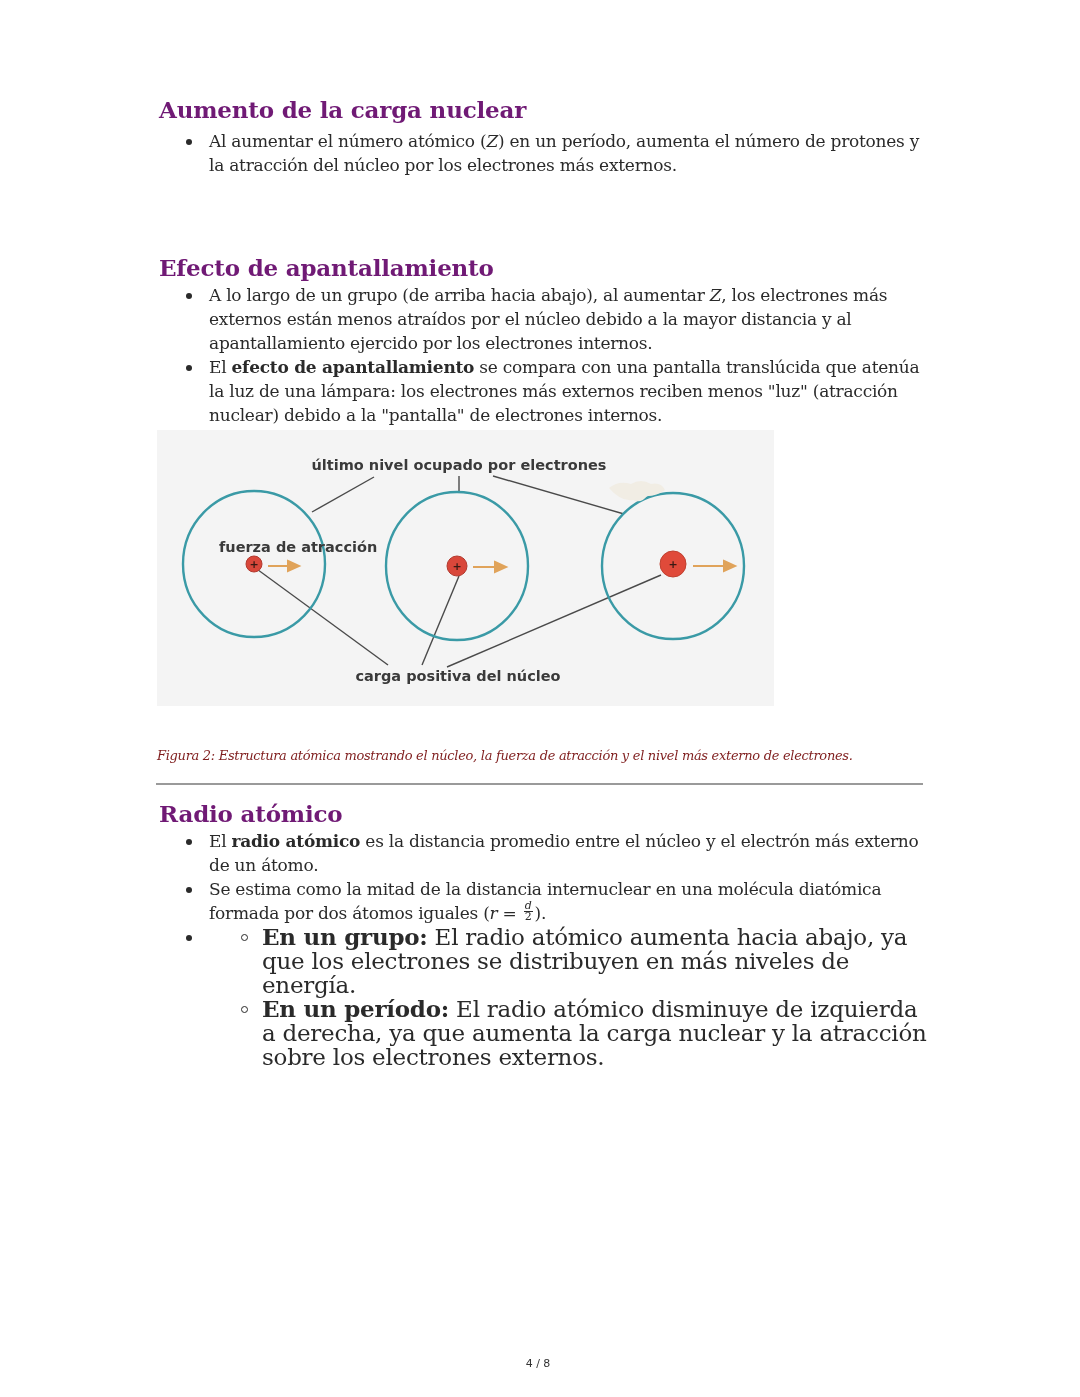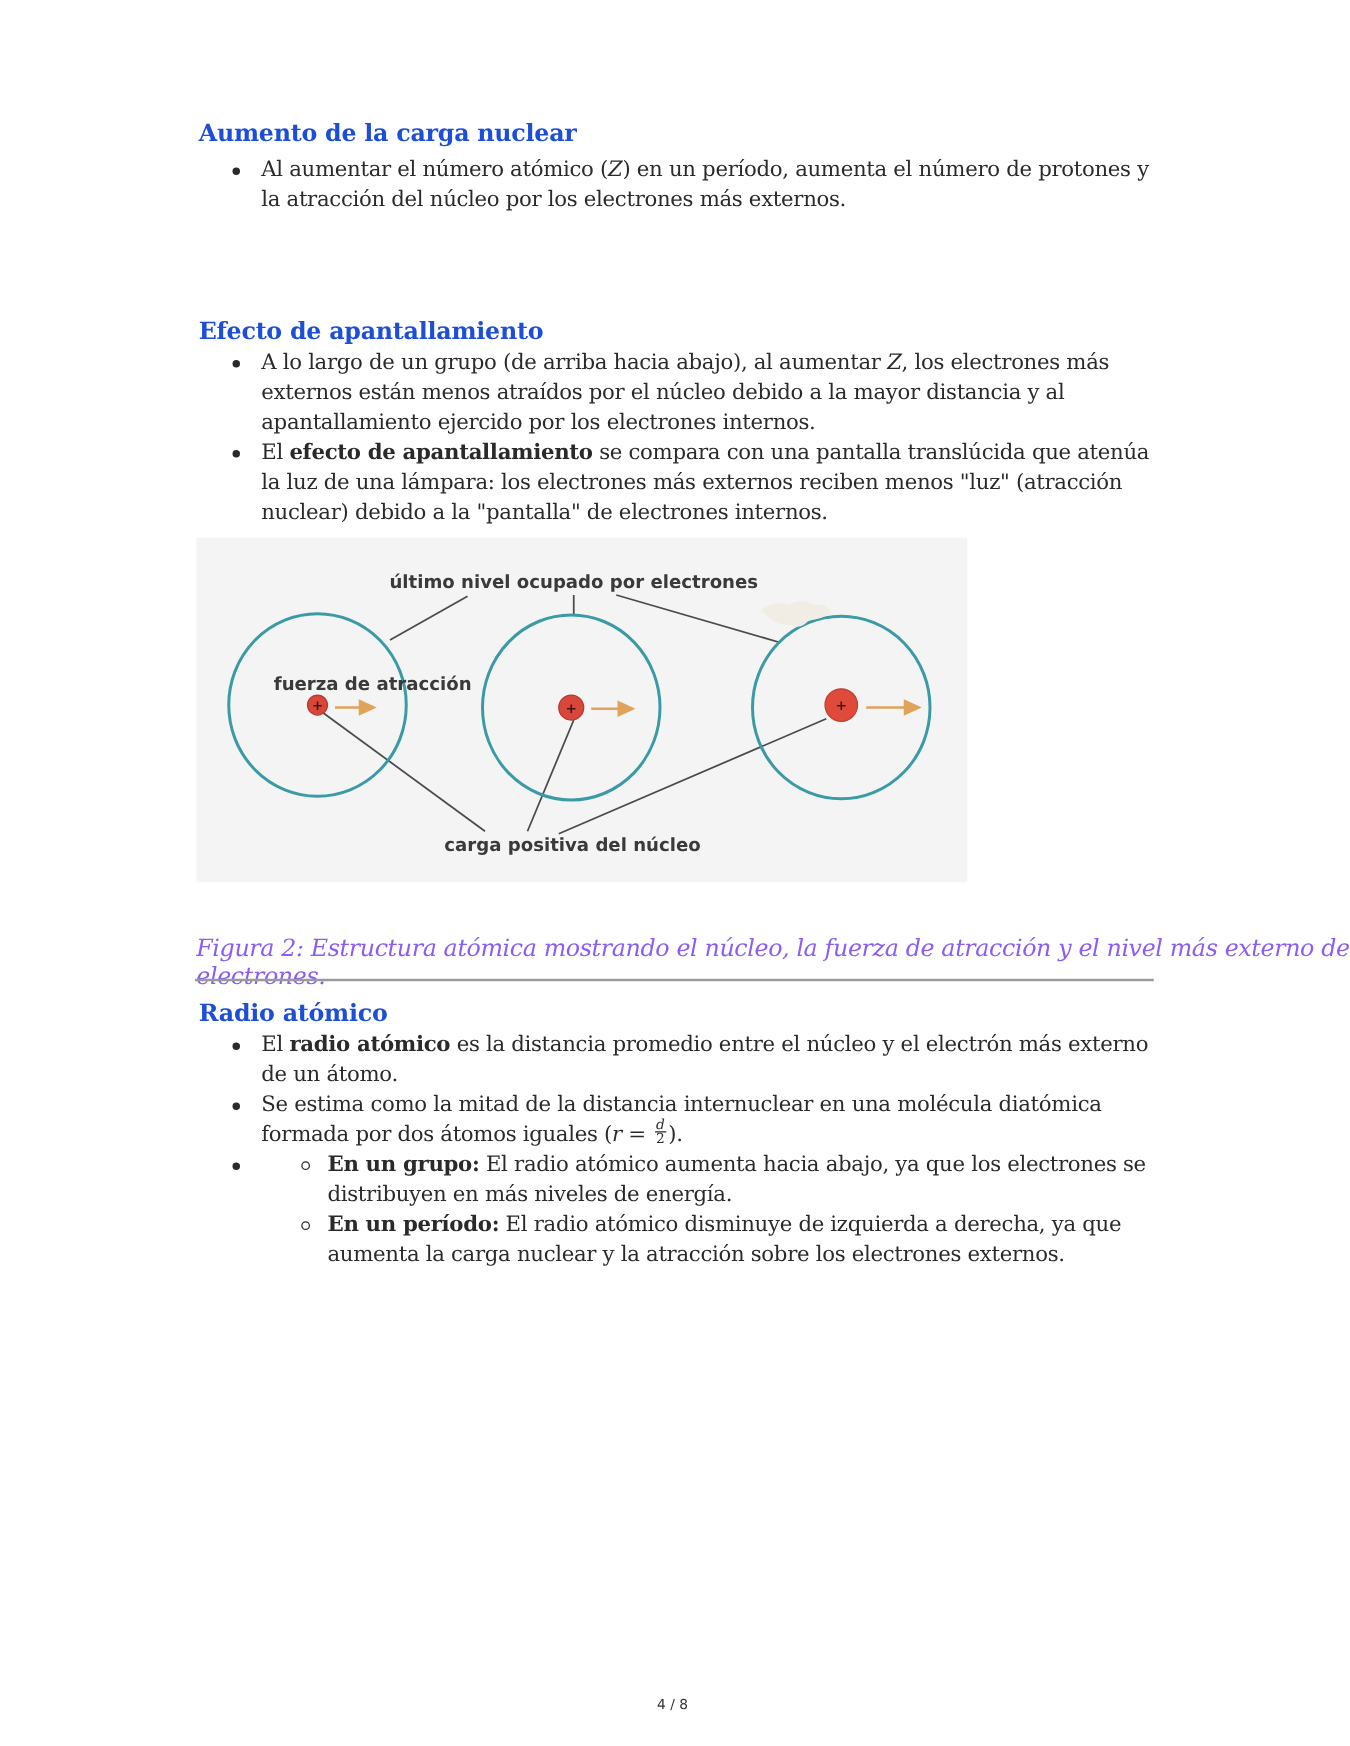--- a/index.html
+++ b/index.html
@@ -1,33 +1,33 @@
 <!DOCTYPE html>
 <html><head>
 <meta charset="utf-8">
 <style>
   html, body { margin: 0; padding: 0; background: #ffffff; }
   body { width: 1080px; height: 1397px; position: relative; overflow: hidden;
          font-family: "DejaVu Serif", "Liberation Serif", serif; color: #2a2a2a; }
   .page { position: absolute; left: 0; top: 0; width: 1080px; height: 1397px; }
   .section { position: absolute; left: 159px; width: 770px; }
-  h2 { font-family: "DejaVu Serif", serif; font-size: 19px; font-weight: bold; margin: 0; color: #1d4ed8; letter-spacing: -0.2px; }
+  h2 { font-family: "DejaVu Serif", serif; font-size: 23px; font-weight: bold; margin: 0; color: #701a75; letter-spacing: -0.2px; }
   ul.bul { list-style: none; margin: 0; padding: 0 0 0 50px; }
   ul.bul > li { position: relative; font-size: 17px; line-height: 24px; letter-spacing: -0.25px; }
   ul.bul > li::before { content: ""; position: absolute; left: -23px; top: 10px; width: 6px; height: 6px; border-radius: 50%; background: #2a2a2a; }
   ul.sub { list-style: none; margin: 0; padding: 0 0 0 53px; }
-  ul.sub > li { position: relative; font-size: 17px; line-height: 24px; letter-spacing: -0.25px; }
+  ul.sub > li { position: relative; font-size: 23px; line-height: 24px; letter-spacing: -0.25px; }
   ul.sub > li::before { content: ""; position: absolute; left: -21px; top: 9px; width: 5px; height: 5px; border-radius: 50%; border: 1.3px solid #2a2a2a; background: #fff; }
   b { font-weight: bold; }
   .mi { font-style: italic; font-family: "DejaVu Serif", serif; }
   .frac { display: inline-block; vertical-align: middle; text-align: center; font-size: 11px; line-height: 10px; margin: -6px 2px 0 2px; }
   .frac .num { display: block; font-style: italic; border-bottom: 1px solid #2a2a2a; padding: 0 1px; }
   .frac .den { display: block; }
   .figure { position: absolute; left: 157px; top: 430px; width: 617px; height: 276px; }
-  .caption { position: absolute; left: 157px; top: 748px; font-size: 19px; font-style: italic; color: #8b5cf6; letter-spacing: -0.3px; font-family: "DejaVu Serif", serif; }
+  .caption { position: absolute; left: 157px; top: 748px; font-size: 13px; font-style: italic; color: #7f1d1d; letter-spacing: -0.3px; font-family: "DejaVu Serif", serif; }
   .hr { position: absolute; left: 156px; top: 783px; width: 767px; height: 0; border-top: 2px solid #9a9a9a; }
   .pagenum { position: absolute; top: 1357px; left: 0; width: 1076px; text-align: center; font-size: 11px; font-family: "DejaVu Sans", sans-serif; color: #333; }
 </style>
 </head>
 <body>
 
 <div class="page">
 
   <div class="section" style="top:96px;">
     <h2>Aumento de la carga nuclear</h2>

